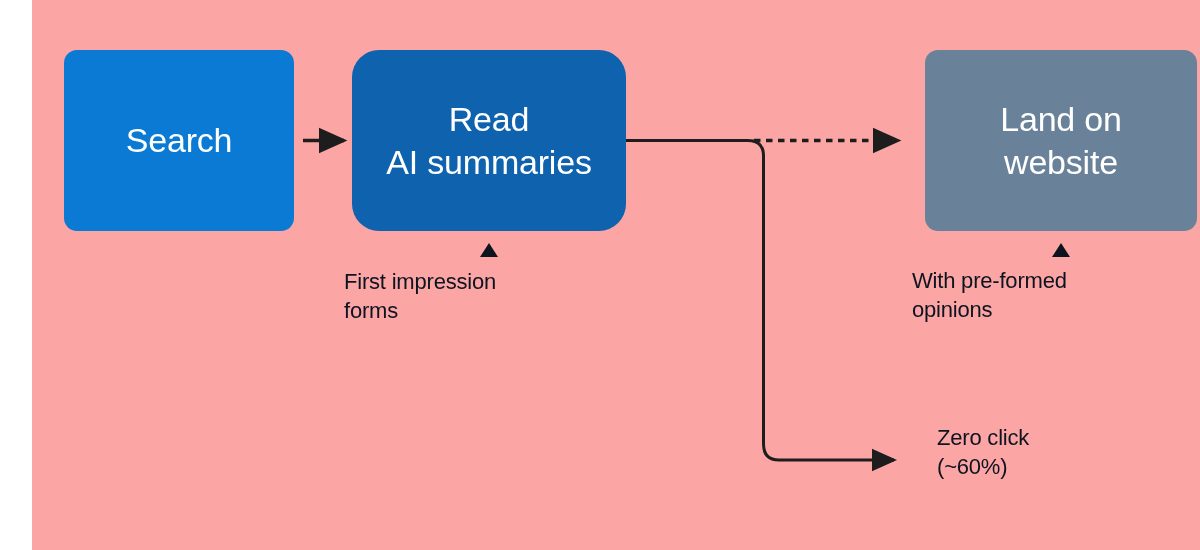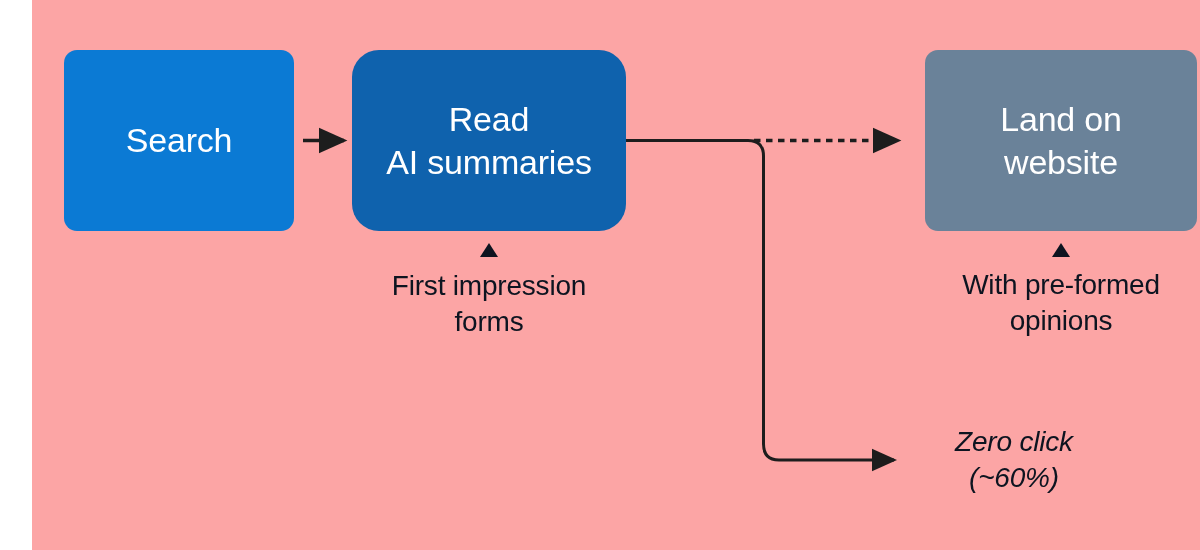--- a/index.html
+++ b/index.html
@@ -47,31 +47,30 @@
     position: absolute;
     left: 0; top: 0;
     width: 1200px;
     height: 550px;
     pointer-events: none;
   }
 
   
   .annotation {
     position: absolute;
-    text-align: center;
     color: #0d1420;
-    font-size: 28px;
+    font-size: 22px;
     line-height: 1.3;
     font-weight: 400;
     letter-spacing: -0.2px;
     white-space: pre-line;
   }
   #ann-first   { left: 312px; top: 268px; width: 290px; }
   #ann-opinion { left: 880px; top: 267px; width: 298px; }
-  #ann-zero    { left: 857px; top: 424px; width: 250px; font-style: italic; }
+  #ann-zero    { left: 905px; top: 424px; width: 250px; }
 
   
   .tri-up {
     position: absolute;
     width: 0; height: 0;
     border-left: 9px solid transparent;
     border-right: 9px solid transparent;
     border-bottom: 14px solid #0d1420;
   }
   #tri-read { left: 448px; top: 243px; }

